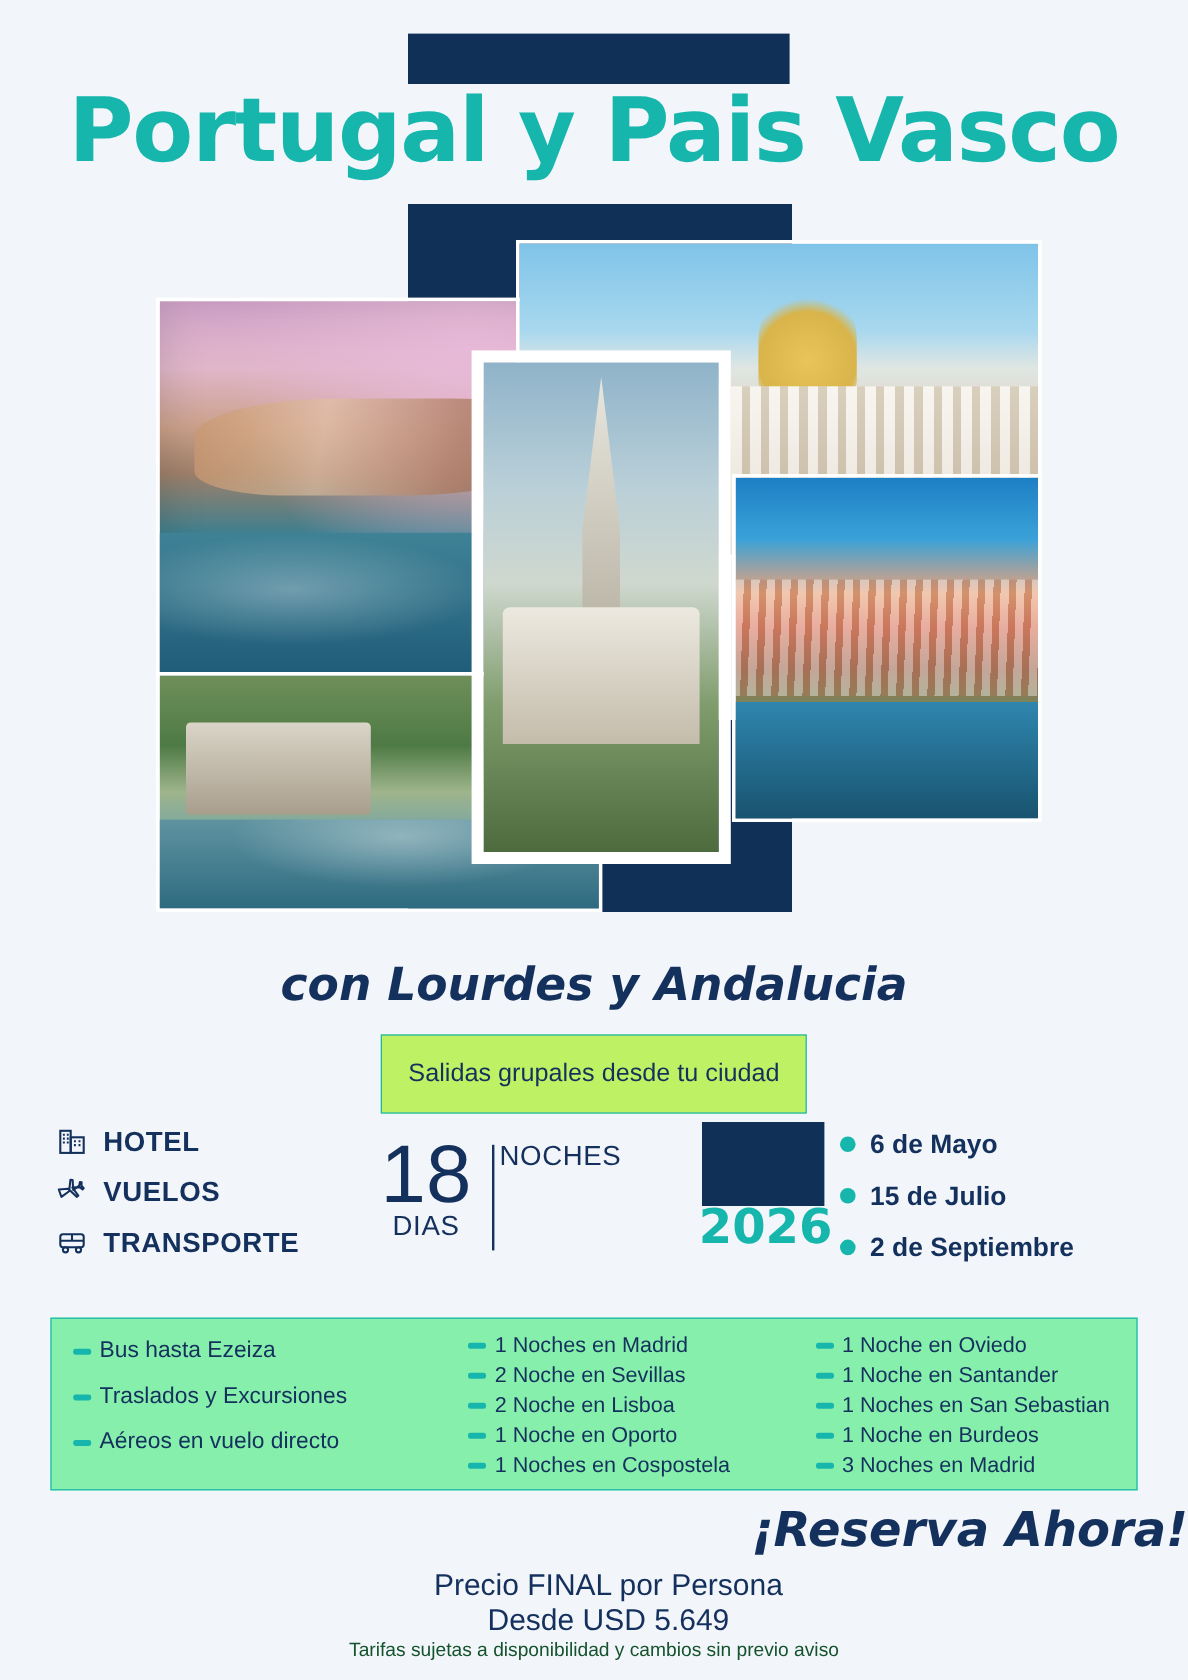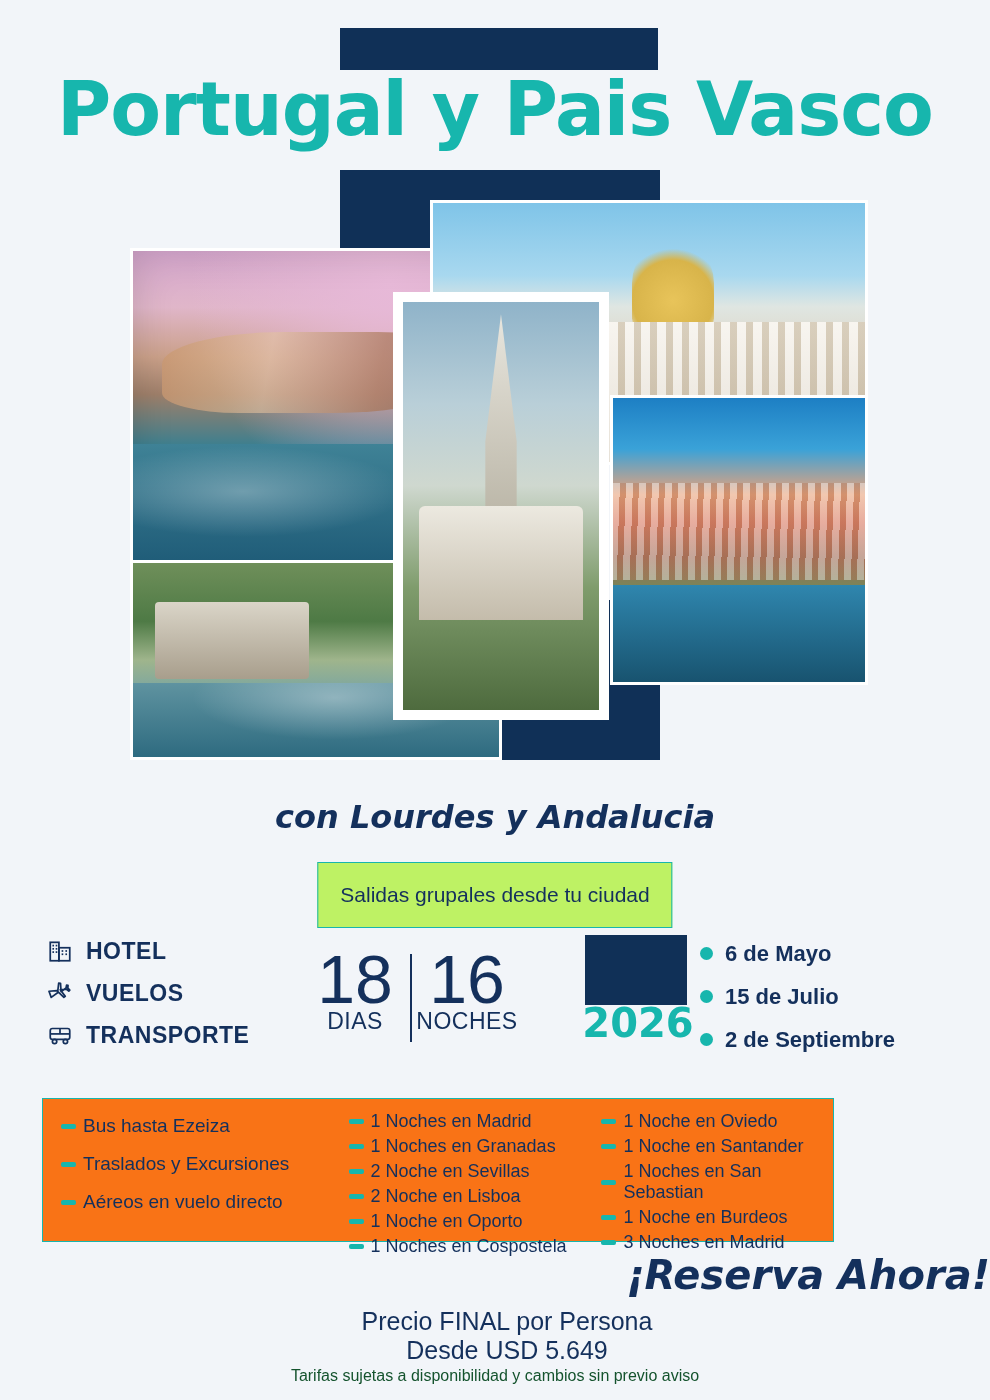--- a/index.html
+++ b/index.html
@@ -197,21 +197,21 @@
       linear-gradient(#5f93a0, #2e6b80);
   }
 
   
   .subtitle {
     position: absolute;
     top: 798px;
     left: 0;
     width: 990px;
     text-align: center;
-    font-size: 32px;
+    font-size: 38px;
     font-weight: bold;
     font-style: italic;
     color: #14305c;
     font-family: "DejaVu Sans", sans-serif;
   }
   .badge-salidas {
     position: absolute;
     top: 862px;
     left: 50%;
     transform: translateX(-50%);
@@ -319,24 +319,24 @@
     font-size: 22px;
     font-weight: bold;
     color: #14305c;
   }
 
   
   .itinerary {
     position: absolute;
     top: 1098px;
     left: 42px;
-    width: 792px;
+    width: 906px;
     height: 144px;
     border: 1px solid #17b6ad;
-    background: #f97316;
+    background: #86efac;
     box-sizing: border-box;
     display: flex;
   }
   .it-col {
     padding: 12px 0 0 18px;
     box-sizing: border-box;
   }
   .it-col.c1 { width: 330px; padding-top: 16px; }
   .it-col.c2 { width: 290px; }
   .it-col.c3 { width: 286px; }
@@ -461,21 +461,20 @@
   </div>
 </div>
 
 <div class="duration">
   <div class="dur-col">
     <div class="dur-num">18</div>
     <div class="dur-word">DIAS</div>
   </div>
   <div class="dur-div"></div>
   <div class="dur-col">
-    <div class="dur-num">16</div>
     <div class="dur-word">NOCHES</div>
   </div>
 </div>
 
 <div class="year-box"></div>
 <div class="year-text">2026</div>
 
 <div class="dates">
   <div class="date-row">
     <span class="date-dot"></span>
@@ -508,24 +507,20 @@
     </div>
   </div>
 
   <div class="it-col c2">
     <div class="it-item">
       <span class="dash"></span>
       <span>1 Noches en Madrid</span>
     </div>
     <div class="it-item">
       <span class="dash"></span>
-      <span>1 Noches en Granadas</span>
-    </div>
-    <div class="it-item">
-      <span class="dash"></span>
       <span>2 Noche en Sevillas</span>
     </div>
     <div class="it-item">
       <span class="dash"></span>
       <span>2 Noche en Lisboa</span>
     </div>
     <div class="it-item">
       <span class="dash"></span>
       <span>1 Noche en Oporto</span>
     </div>

